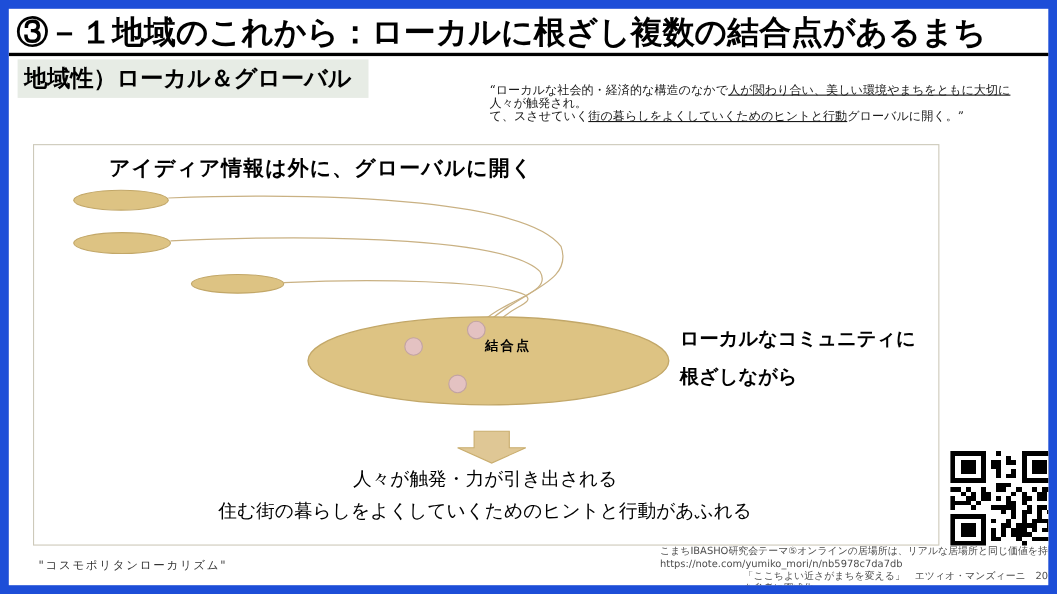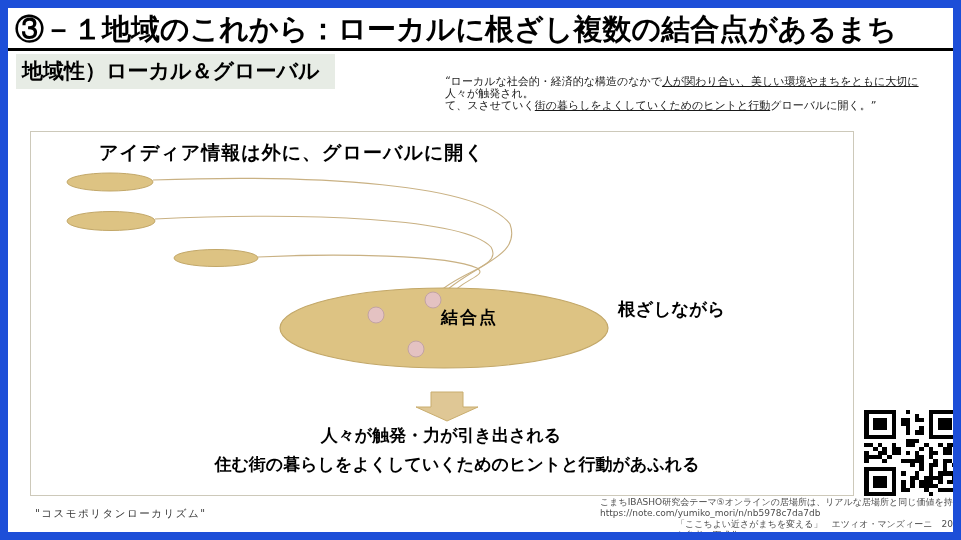--- a/index.html
+++ b/index.html
@@ -17,25 +17,25 @@
   .subtitle{
     left:8px;top:46px;background:#e7ece5;padding:3px 16px 4px 6px;
     font-size:21px;font-weight:bold;white-space:nowrap;
   }
   .quote{left:437px;top:68px;font-size:11px;line-height:12.2px;color:#1a1a1a;}
   .quote .quote-line{white-space:nowrap;}
   .quote .u{text-decoration:underline;text-underline-offset:1px;}
   .diagram-box{left:22px;top:123px;width:822px;height:363px;border:1px solid #cdc9ba;}
   .diagram-heading{left:44px;top:132px;font-size:19px;font-weight:bold;letter-spacing:1px;white-space:nowrap;margin-left:47px;}
   .shapes{left:0;top:0;pointer-events:none;}
-  .hub-label{left:433px;top:298px;font-size:17px;font-weight:bold;letter-spacing:2px;white-space:nowrap;}
+  .hub-label{left:433px;top:298px;font-size:12px;font-weight:bold;letter-spacing:2px;white-space:nowrap;}
   .right-note{left:610px;top:284px;font-size:17.5px;font-weight:bold;line-height:34px;white-space:nowrap;}
-  .outcome{left:22px;width:822px;text-align:center;font-weight:bold;white-space:nowrap;}
+  .outcome{left:22px;width:822px;text-align:center;font-weight:normal;white-space:nowrap;}
   .outcome1{top:416px;font-size:17px;}
-  .outcome2{top:445px;font-size:17px;padding-left:16px;}
+  .outcome2{top:445px;font-size:17px;}
   .footer-left{left:27px;top:499px;font-size:10.5px;letter-spacing:1.5px;color:#333;white-space:nowrap;}
   .credits{
     left:592px;top:489px;font-size:9px;line-height:11px;color:#4d4d4d;
     font-family:"DejaVu Sans","Liberation Sans",sans-serif;white-space:nowrap;
   }
   .credits .indent{margin-left:76px;}
   #qr{left:856px;top:402px;}
 </style>
 </head>
 <body>
@@ -71,20 +71,21 @@
     <circle cx="408" cy="341" r="8" stroke-width="1" fill="#e4c2c2" stroke="#c2a3a3"></circle>
 
     <polygon points="423,384 455,384 455,399 470,399 439,413 408,399 423,399" stroke-width="1" fill="#dfc795" stroke="#c9ad6e"></polygon>
   </svg>
 
   <div class="abs diagram-heading">アイディア情報は外に、グローバルに開く</div>
 
   <div class="abs hub-label">結合点</div>
 
   <div class="abs right-note">
+    <div>ローカルなコミュニティに</div>
     <div>根ざしながら</div>
   </div>
 
   <div class="abs outcome outcome1">人々が触発・力が引き出される</div>
   <div class="abs outcome outcome2">住む街の暮らしをよくしていくためのヒントと行動があふれる</div>
 
   <div class="abs footer-left">"コスモポリタンローカリズム"</div>
 
   <div class="abs credits">
     <div>こまちIBASHO研究会テーマ⑤オンラインの居場所は、リアルな居場所と同じ価値を持ちうるか？</div>

